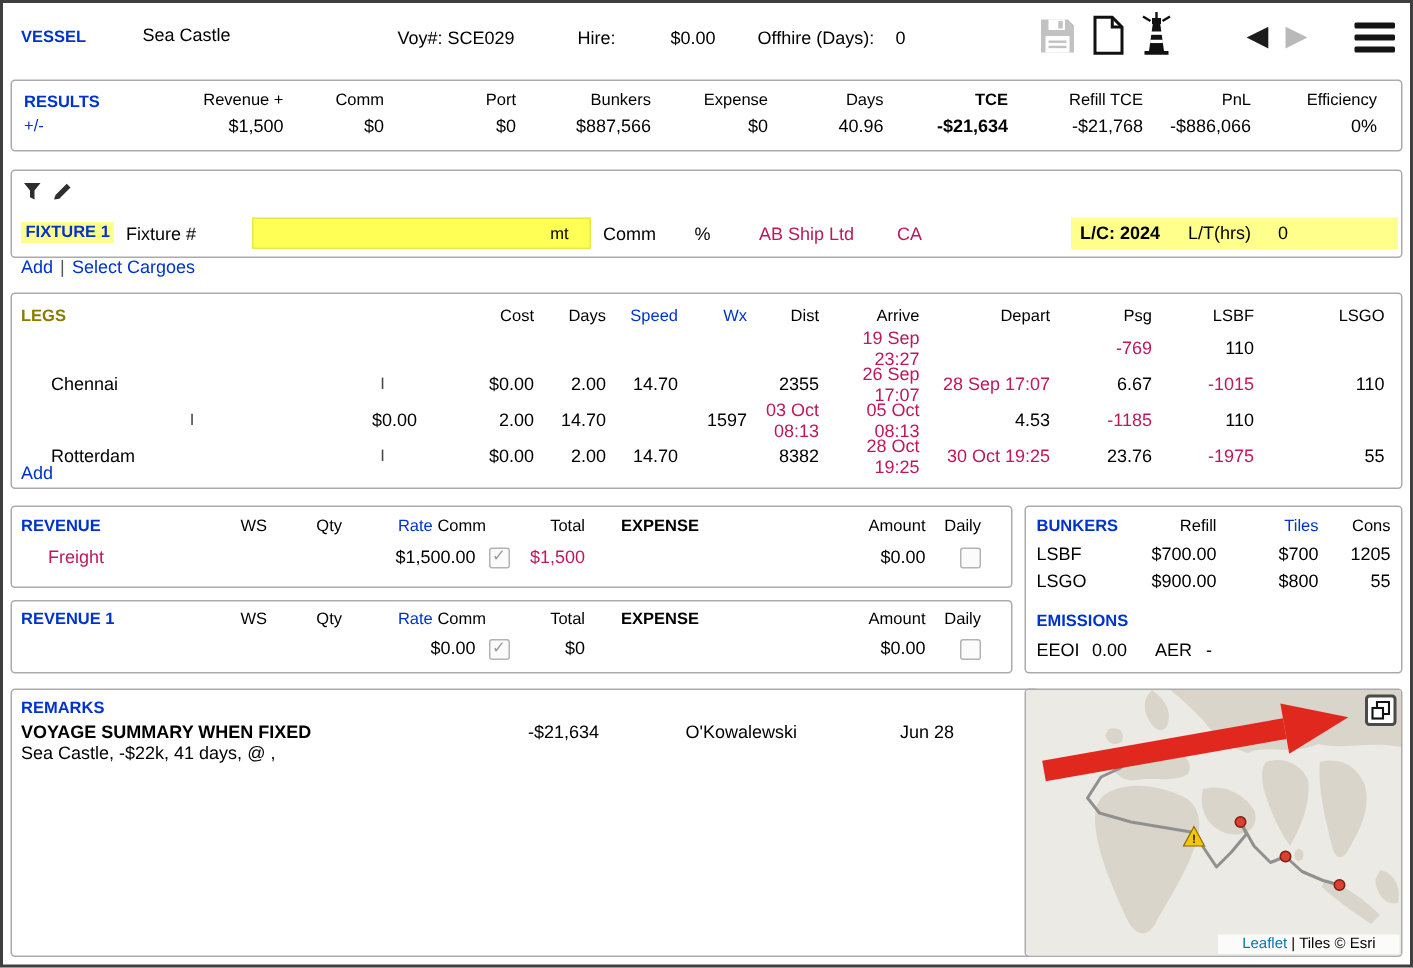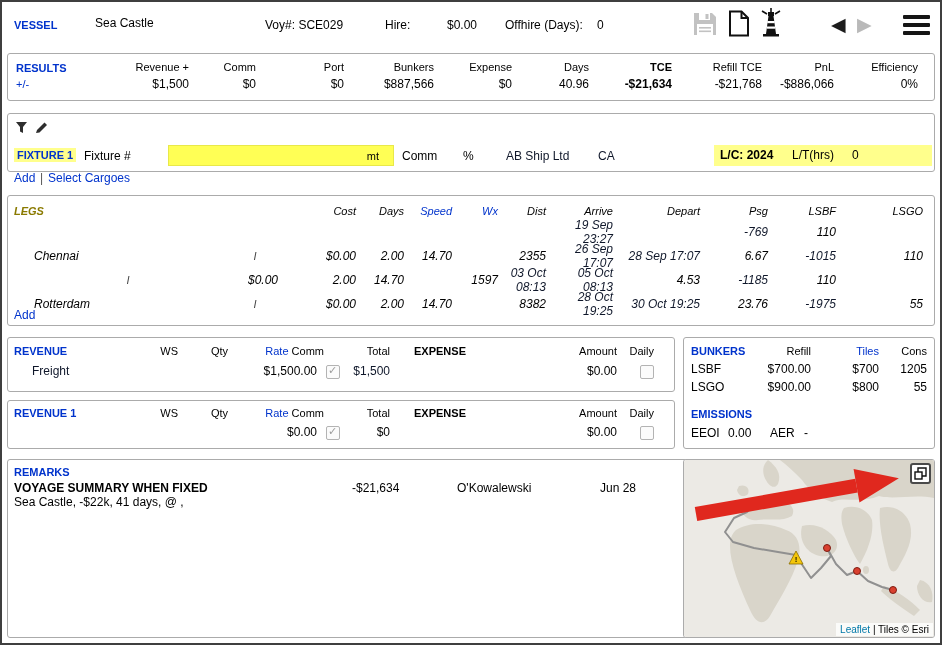--- a/index.html
+++ b/index.html
@@ -3,56 +3,56 @@
 <meta charset="utf-8">
 <style>
   html,body{margin:0;padding:0;background:#888;}
   .app{position:relative;width:942px;height:645px;background:#fff;border:2px solid #3f3f3f;
        box-sizing:border-box;font-family:"Liberation Sans",sans-serif;font-size:12px;color:#000;overflow:hidden;}
   .abs{position:absolute;}
   .card{position:absolute;background:#fff;border:1px solid #ababab;border-radius:3px;box-sizing:border-box;}
   .blue{color:#0033cc;}
   .b{font-weight:bold;}
   .t11{font-size:11px;}
-  .gy{color:#0f172a;}
+  .gy{color:#be185d;}
   .olive{color:#8a7a00;}
   .rt{text-align:right;}
   .link{color:#0033cc;cursor:pointer;}
 
   
   .menu-bar{width:27px;height:4px;background:#151515;border-radius:1px;margin-bottom:4px;}
   .navgl{font-size:19px;line-height:19px;}
 
   
   .rescol{position:absolute;top:7px;width:96px;text-align:right;}
   .rescol .lab{font-size:11px;}
   .rescol .val{font-size:12px;margin-top:4px;}
 
   
   .yellow-input{position:absolute;background:#ffff55;border:1px solid #e8e84a;height:21px;box-sizing:border-box;}
   .yellow-strip{position:absolute;background:#ffff8c;height:21px;box-sizing:border-box;}
 
   
   .lrow,.lhead{position:absolute;left:0;display:grid;width:915px;
     grid-template-columns:240px 14px 94px 48px 48px 46px 48px 67px 87px 68px 68px 87px;
-    align-items:center;font-style:italic;}
+    align-items:center;}
   .lrow{height:24px;}
   .lhead{height:18px;font-size:11px;}
   .lc{text-align:right;}
   .pc{text-align:left;padding-left:26px;}
   .hc{text-align:right;}
   .sepc{text-align:center;color:#444;font-size:11px;}
 
   
   .chk{position:absolute;width:12px;height:12px;border:1px solid #b3b3b3;background:#fbfbfb;border-radius:2px;}
   .chk.checked::after{content:"\2713";position:absolute;left:1px;top:-2px;font-size:11px;color:#9b9b9b;}
 
   
   .map-attrib{position:absolute;right:1px;bottom:1px;background:rgba(255,255,255,.78);
-    font-size:10px;padding:1px 4px;z-index:3;}
+    font-size:10px;padding:1px 16px;z-index:3;}
   .map-attrib .lf{color:#0078a8;}
   .map-expand{position:absolute;right:3px;top:3px;width:21px;height:21px;background:#fff;
     border:2px solid #4a4a4a;border-radius:3px;box-sizing:border-box;z-index:4;}
   .anno-arrow{position:absolute;left:2px;top:4px;width:246px;height:66px;overflow:visible;
     pointer-events:none;z-index:5;}
 </style>
 </head>
 <body>
 
 <div class="app">

